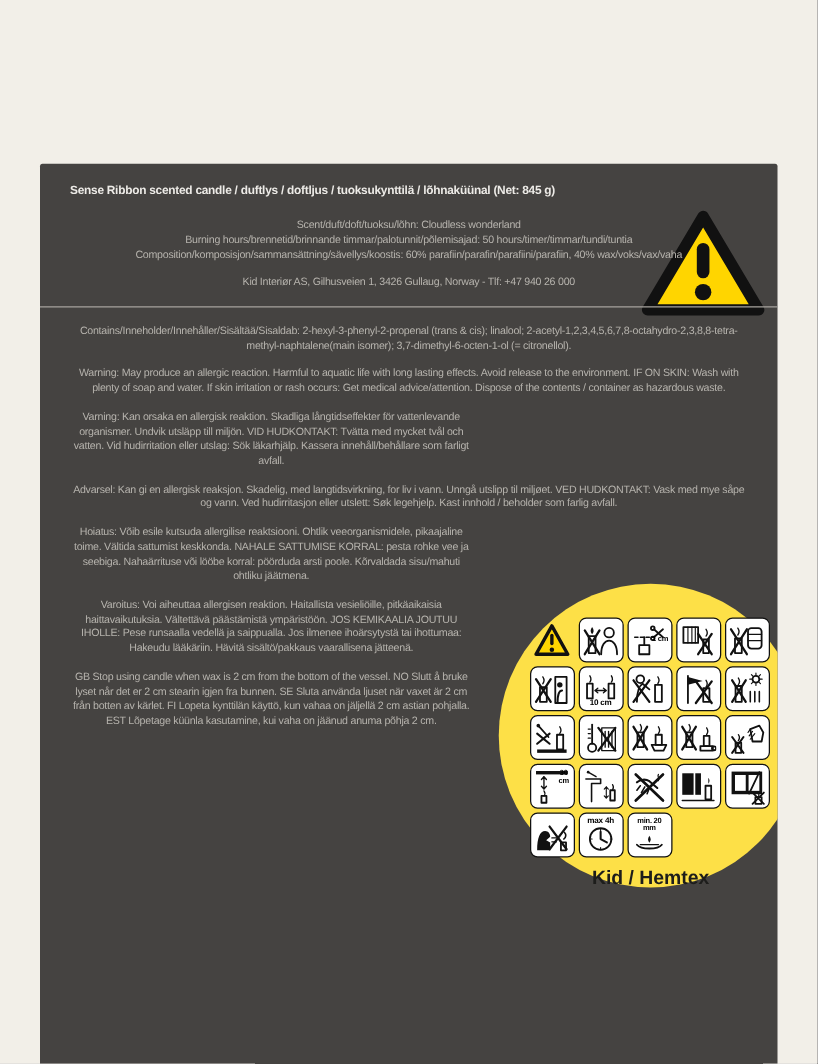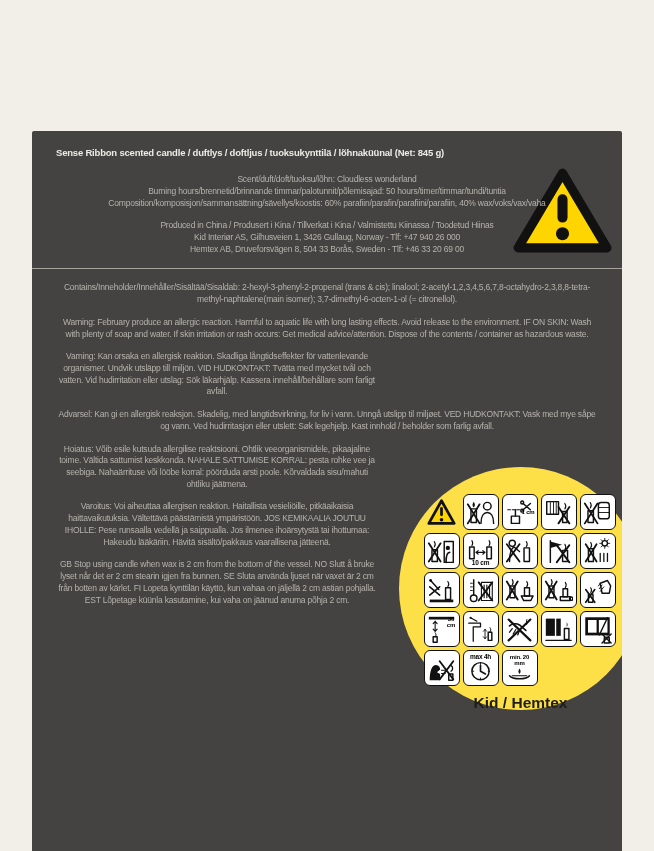--- a/index.html
+++ b/index.html
@@ -50,29 +50,27 @@
     <div class="content">
       <div class="title">Sense Ribbon scented candle / duftlys / doftljus / tuoksukynttilä / lõhnaküünal (Net: 845 g)</div>
 
       <div class="blk">
         <div>Scent/duft/doft/tuoksu/lõhn: Cloudless wonderland</div>
         <div>Burning hours/brennetid/brinnande timmar/palotunnit/põlemisajad: 50 hours/timer/timmar/tundi/tuntia</div>
         <div>Composition/komposisjon/sammansättning/sävellys/koostis: 60% parafiin/parafin/parafiini/parafiin, 40% wax/voks/vax/vaha</div>
       </div>
 
       <div class="blk">
-        <div>Produced in China / Produsert i Kina / Tillverkat i Kina / Valmistettu Kiinassa / Toodetud Hiinas</div>
         <div>Kid Interiør AS, Gilhusveien 1, 3426 Gullaug, Norway - Tlf: +47 940 26 000</div>
-        <div>Hemtex AB, Druveforsvägen 8, 504 33 Borås, Sweden - Tlf: +46 33 20 69 00</div>
       </div>
 
       <hr class="sep">
 
       <p class="blk">Contains/Inneholder/Innehåller/Sisältää/Sisaldab: 2-hexyl-3-phenyl-2-propenal (trans &amp; cis); linalool; 2-acetyl-1,2,3,4,5,6,7,8-octahydro-2,3,8,8-tetra-methyl-naphtalene(main isomer); 3,7-dimethyl-6-octen-1-ol (= citronellol).</p>
-      <p class="blk">Warning:  February produce an allergic reaction. Harmful to aquatic life with long lasting effects.  Avoid release to the environment. IF ON SKIN: Wash with plenty of soap and water. If skin irritation or rash occurs: Get medical advice/attention. Dispose of the contents / container as hazardous waste.</p>
+      <p class="blk">Warning:  May produce an allergic reaction. Harmful to aquatic life with long lasting effects.  Avoid release to the environment. IF ON SKIN: Wash with plenty of soap and water. If skin irritation or rash occurs: Get medical advice/attention. Dispose of the contents / container as hazardous waste.</p>
       <p class="blk narrow">Varning:  Kan orsaka en allergisk reaktion. Skadliga långtidseffekter för vattenlevande organismer. Undvik utsläpp till miljön. VID HUDKONTAKT: Tvätta med mycket tvål och vatten. Vid hudirritation eller utslag: Sök läkarhjälp. Kassera innehåll/behållare som farligt avfall.</p>
       <p class="blk">Advarsel: Kan gi en allergisk reaksjon. Skadelig, med langtidsvirkning, for liv i vann. Unngå utslipp til miljøet. VED HUDKONTAKT: Vask med mye såpe og vann. Ved hudirritasjon eller utslett: Søk legehjelp. Kast innhold / beholder som farlig avfall.</p>
       <p class="blk narrow">Hoiatus: Võib esile kutsuda allergilise reaktsiooni. Ohtlik veeorganismidele, pikaajaline toime. Vältida sattumist keskkonda. NAHALE SATTUMISE KORRAL: pesta rohke vee ja seebiga. Nahaärrituse või lööbe korral: pöörduda arsti poole. Kõrvaldada sisu/mahuti ohtliku jäätmena.</p>
       <p class="blk narrow">Varoitus: Voi aiheuttaa allergisen reaktion. Haitallista vesieliöille, pitkäaikaisia haittavaikutuksia. Vältettävä päästämistä ympäristöön. JOS KEMIKAALIA JOUTUU IHOLLE: Pese runsaalla vedellä ja saippualla. Jos ilmenee ihoärsytystä tai ihottumaa: Hakeudu lääkäriin. Hävitä sisältö/pakkaus vaarallisena jätteenä.</p>
       <p class="blk narrow">GB Stop using candle when wax is 2 cm from the bottom of the vessel. NO Slutt å bruke lyset når det er 2 cm stearin igjen fra bunnen. SE Sluta använda ljuset när vaxet är 2 cm från botten av kärlet. FI Lopeta kynttilän käyttö, kun vahaa on jäljellä 2 cm astian pohjalla. EST Lõpetage küünla kasutamine, kui vaha on jäänud anuma põhja 2 cm.</p>
     </div>
 
     <div class="circle">
       <div class="grid">
 

